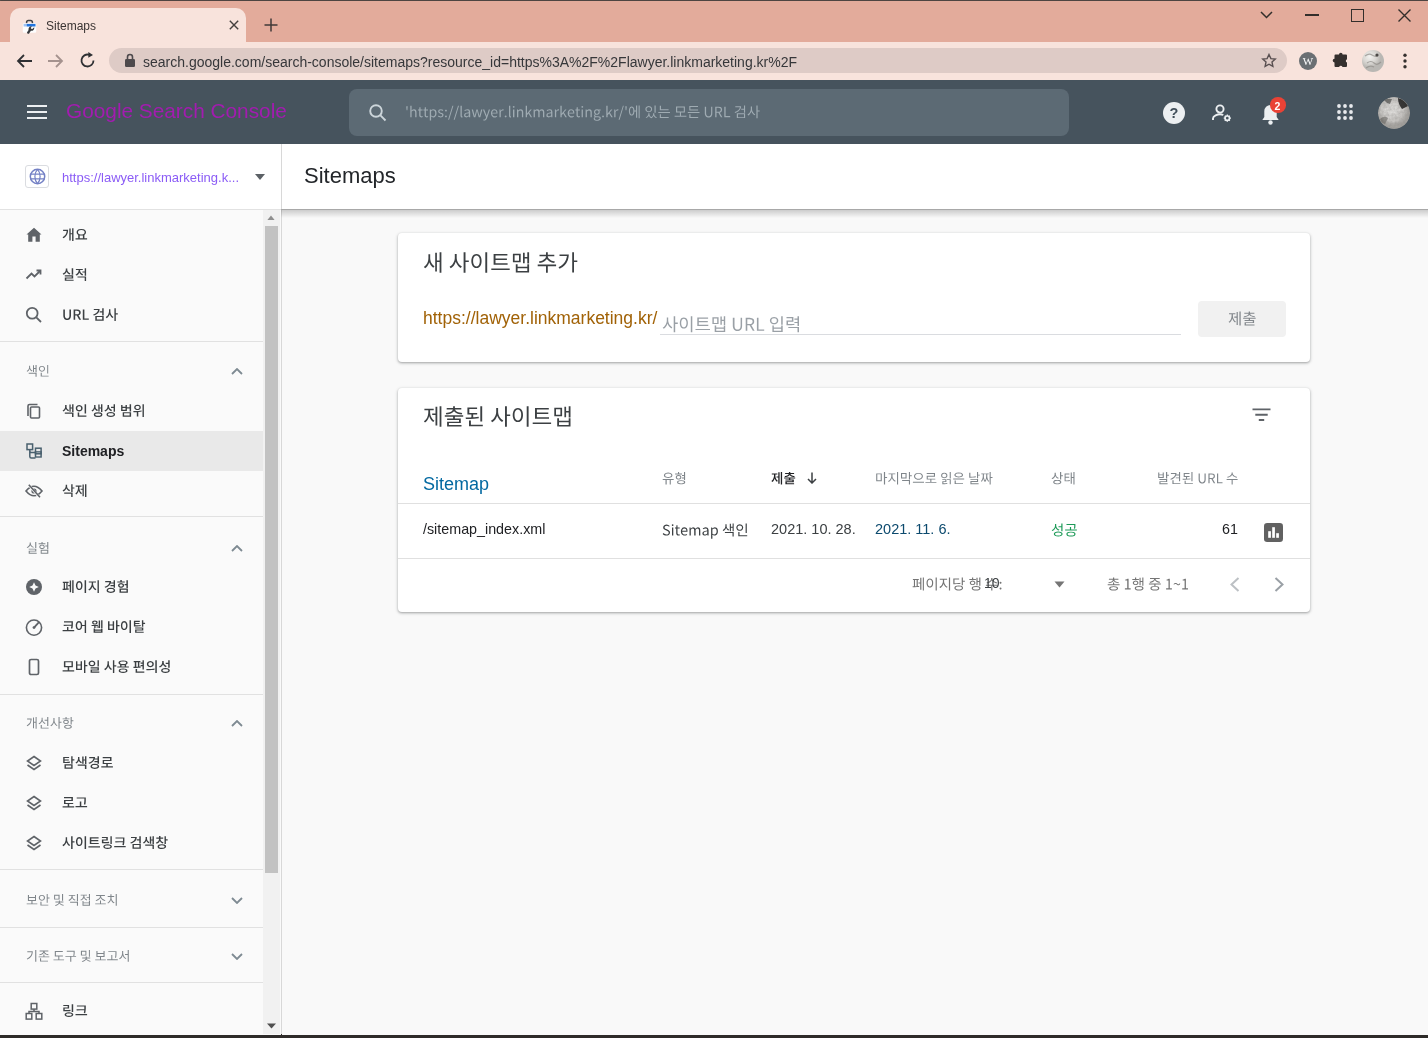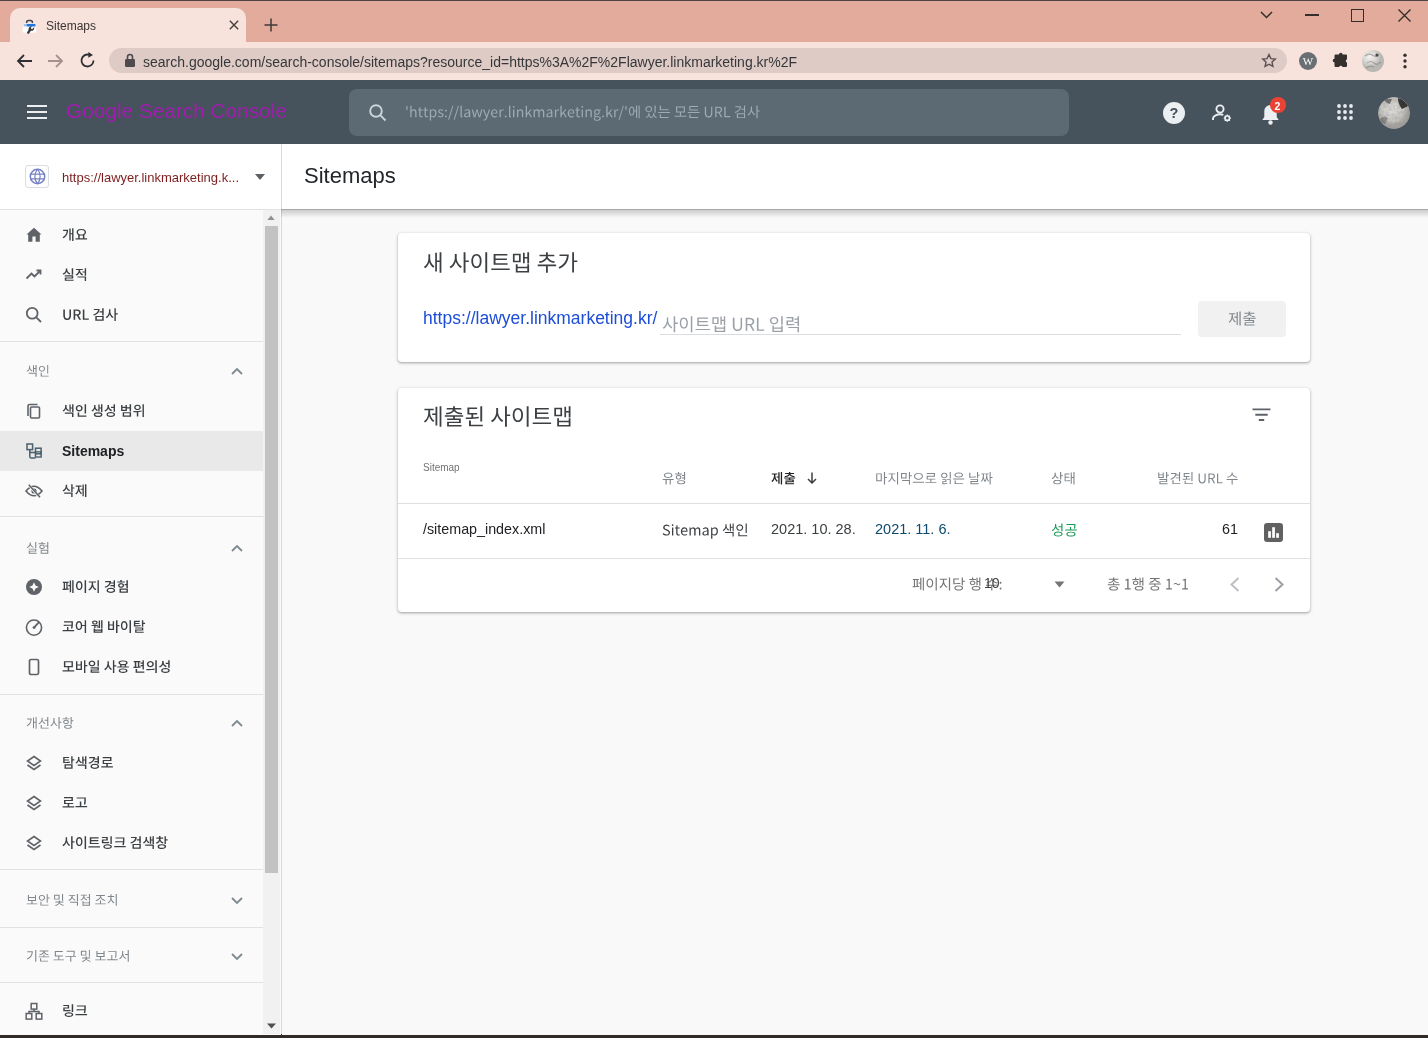--- a/index.html
+++ b/index.html
@@ -144,21 +144,21 @@
 <div class="abs" style="left:0;top:144px;width:1428px;height:65px;background:#fff"></div>
 <div class="abs" style="left:0;top:208.6px;width:281px;height:1px;background:#e2e2e2"></div>
 <div class="txt" style="left:304px;top:164.8px;font-size:22px;color:#23262a">Sitemaps</div>
 <div class="abs" style="left:0;top:209.6px;width:281px;height:825px;background:#fafafa"></div>
 <div class="abs" style="left:280.5px;top:144px;width:1.2px;height:890px;background:#d8d8d8"></div>
 <div class="abs" style="left:25px;top:165px;width:24px;height:23px;border:1px solid #dadce0;border-radius:3px;background:#fff"></div>
 <svg class="abs" style="left:28.5px;top:168px" width="17" height="17" viewBox="0 0 17 17">
 <circle cx="8.5" cy="8.5" r="7.2" fill="none" stroke="#7481c5" stroke-width="1.5"></circle>
 <path d="M8.5 1.3 C5 5 5 12 8.5 15.7 M8.5 1.3 C12 5 12 12 8.5 15.7 M1.5 6.2 H15.5 M1.5 10.8 H15.5" fill="none" stroke="#7481c5" stroke-width="1.2"></path>
   </svg>
-<div class="txt" style="left:62px;top:170.7px;font-size:13px;color:#7f1d1d">https://lawyer.linkmarketing.k...</div>
+<div class="txt" style="left:62px;top:170.7px;font-size:13px;color:#8b5cf6">https://lawyer.linkmarketing.k...</div>
 <svg class="abs" style="left:255px;top:173.5px" width="10" height="6.5">
     <path d="M0 0 H10 L5 6 Z" fill="#5c6166"></path>
   </svg>
 <div class="abs" style="left:0;top:431px;width:263px;height:40px;background:#e9e9e9"></div>
 <svg class="abs" style="left:24px;top:225px" width="20" height="20" viewBox="0 0 20 20">
     <path d="M10 2.8 L17.5 9.5 H15.8 V16.8 H11.6 V11.6 H8.4 V16.8 H4.2 V9.5 H2.5 Z" fill="#5f6368"></path>
   </svg>
 <svg style="position:absolute;left:62.0px;top:225.4px;overflow:visible" width="28" height="20">
     <path transform="translate(0,14.8)" d="M10.1 -11.6H11.5V1.1H10.1ZM8.3 -6.6H10.6V-5.5H8.3ZM4.7 -10.0H6.1Q6.1 -8.7 5.9 -7.5Q5.7 -6.4 5.1 -5.3Q4.6 -4.2 3.7 -3.3Q2.8 -2.3 1.4 -1.5L0.6 -2.6Q2.1 -3.5 3.0 -4.6Q3.9 -5.6 4.3 -6.9Q4.7 -8.2 4.7 -9.7ZM1.1 -10.0H5.2V-8.8H1.1ZM7.3 -11.3H8.7V0.6H7.3Z M16.2 -5.1H17.7V-1.4H16.2ZM20.9 -5.1H22.4V-1.4H20.9ZM13.5 -1.6H25.1V-0.4H13.5ZM19.3 -10.9Q20.7 -10.9 21.7 -10.5Q22.8 -10.1 23.4 -9.3Q24.0 -8.6 24.0 -7.6Q24.0 -6.5 23.4 -5.8Q22.8 -5.0 21.7 -4.6Q20.7 -4.2 19.3 -4.2Q17.9 -4.2 16.9 -4.6Q15.8 -5.0 15.2 -5.8Q14.6 -6.5 14.6 -7.6Q14.6 -8.6 15.2 -9.3Q15.8 -10.1 16.9 -10.5Q17.9 -10.9 19.3 -10.9ZM19.3 -9.8Q18.3 -9.8 17.6 -9.5Q16.9 -9.2 16.4 -8.7Q16.0 -8.2 16.0 -7.6Q16.0 -6.9 16.4 -6.4Q16.9 -5.9 17.6 -5.6Q18.3 -5.3 19.3 -5.3Q20.3 -5.3 21.0 -5.6Q21.7 -5.9 22.2 -6.4Q22.6 -6.9 22.6 -7.6Q22.6 -8.2 22.2 -8.7Q21.7 -9.2 21.0 -9.5Q20.3 -9.8 19.3 -9.8Z" fill="#3c4043"></path>
   </svg>
@@ -294,37 +294,37 @@
 <svg class="abs" style="left:266.5px;top:1023px" width="9" height="6">
     <path d="M0 0.5 L4.5 5.5 L9 0.5Z" fill="#4f4f4f"></path>
   </svg>
 <div class="abs" style="left:282px;top:209.6px;width:1146px;height:825px;background:#f9f9f9"></div>
 <div class="abs" style="left:281px;top:208.6px;width:1147px;height:1px;background:#a8a8a8"></div>
 <div class="abs" style="left:281px;top:209.6px;width:1147px;height:8px;background:linear-gradient(rgba(0,0,0,.18),rgba(0,0,0,0))"></div>
 <div class="abs" style="left:398px;top:233px;width:912px;height:129px;background:#fff;border-radius:4px;box-shadow:0 1px 2px rgba(60,64,67,.3),0 1px 3px 1px rgba(60,64,67,.15)"></div>
 <svg style="position:absolute;left:423.0px;top:246.8px;overflow:visible" width="157" height="31">
     <path transform="translate(0,23.9)" d="M5.4 -16.7H6.9V-12.8Q6.9 -11.2 6.5 -9.7Q6.2 -8.2 5.6 -6.8Q5.0 -5.5 4.1 -4.4Q3.2 -3.3 2.1 -2.7L0.9 -4.0Q2.0 -4.7 2.8 -5.6Q3.6 -6.5 4.2 -7.7Q4.8 -8.9 5.1 -10.2Q5.4 -11.5 5.4 -12.8ZM5.7 -16.7H7.2V-12.9Q7.2 -11.7 7.5 -10.4Q7.8 -9.2 8.3 -8.1Q8.9 -7.0 9.7 -6.1Q10.4 -5.2 11.5 -4.6L10.3 -3.2Q9.2 -3.8 8.4 -4.8Q7.5 -5.8 6.9 -7.2Q6.3 -8.5 6.0 -9.9Q5.7 -11.4 5.7 -12.9ZM16.6 -18.6H18.4V1.8H16.6ZM13.4 -10.4H17.3V-8.9H13.4ZM12.2 -18.2H13.9V0.7H12.2Z M31.8 -16.9H33.4V-13.2Q33.4 -11.5 33.0 -9.9Q32.5 -8.3 31.8 -6.9Q31.0 -5.4 30.0 -4.3Q28.9 -3.2 27.7 -2.6L26.6 -4.1Q27.7 -4.7 28.7 -5.6Q29.6 -6.6 30.3 -7.8Q31.0 -9.0 31.4 -10.4Q31.8 -11.8 31.8 -13.2ZM32.2 -16.9H33.7V-13.2Q33.7 -11.9 34.1 -10.5Q34.5 -9.2 35.2 -8.0Q35.9 -6.9 36.8 -5.9Q37.8 -5.0 38.9 -4.5L37.7 -3.0Q36.5 -3.6 35.5 -4.7Q34.5 -5.7 33.8 -7.1Q33.0 -8.4 32.6 -10.0Q32.2 -11.6 32.2 -13.2ZM40.6 -18.6H42.5V1.8H40.6ZM42.1 -10.4H45.8V-8.8H42.1Z M62.3 -18.6H64.2V1.8H62.3ZM53.5 -17.0Q55.0 -17.0 56.1 -16.2Q57.3 -15.3 58.0 -13.7Q58.6 -12.1 58.6 -9.9Q58.6 -7.8 58.0 -6.2Q57.3 -4.6 56.1 -3.7Q55.0 -2.8 53.5 -2.8Q52.0 -2.8 50.8 -3.7Q49.6 -4.6 49.0 -6.2Q48.3 -7.8 48.3 -9.9Q48.3 -12.1 49.0 -13.7Q49.6 -15.3 50.8 -16.2Q52.0 -17.0 53.5 -17.0ZM53.5 -15.4Q52.5 -15.4 51.7 -14.7Q51.0 -14.0 50.5 -12.8Q50.1 -11.6 50.1 -9.9Q50.1 -8.3 50.5 -7.1Q51.0 -5.8 51.7 -5.2Q52.5 -4.5 53.5 -4.5Q54.5 -4.5 55.2 -5.2Q56.0 -5.8 56.4 -7.1Q56.8 -8.3 56.8 -9.9Q56.8 -11.6 56.4 -12.8Q56.0 -14.0 55.2 -14.7Q54.5 -15.4 53.5 -15.4Z M70.6 -7.6H84.6V-6.1H70.6ZM68.3 -2.4H86.7V-0.9H68.3ZM70.6 -16.9H84.4V-15.3H72.5V-7.2H70.6ZM71.9 -12.3H83.9V-10.8H71.9Z M104.3 -18.6H106.1V-7.5H104.3ZM101.1 -13.9H105.0V-12.4H101.1ZM100.0 -18.2H101.7V-7.6H100.0ZM89.9 -17.2H97.7V-8.6H89.9ZM96.0 -15.7H91.6V-10.1H96.0ZM92.8 -6.6H94.6V-4.2H104.3V-6.6H106.1V1.5H92.8ZM94.6 -2.7V-0.0H104.3V-2.7Z M123.0 -5.7H124.8V1.8H123.0ZM114.7 -6.3H133.1V-4.7H114.7ZM123.0 -15.1H124.6V-14.6Q124.6 -13.5 124.2 -12.6Q123.8 -11.7 123.0 -10.9Q122.2 -10.1 121.2 -9.5Q120.2 -8.9 119.0 -8.4Q117.8 -8.0 116.5 -7.9L115.9 -9.3Q117.0 -9.5 118.0 -9.8Q119.0 -10.2 119.9 -10.7Q120.8 -11.2 121.5 -11.8Q122.2 -12.4 122.6 -13.1Q123.0 -13.8 123.0 -14.6ZM123.2 -15.1H124.8V-14.6Q124.8 -13.8 125.2 -13.1Q125.6 -12.4 126.3 -11.8Q126.9 -11.2 127.8 -10.7Q128.7 -10.2 129.8 -9.8Q130.8 -9.5 131.9 -9.3L131.2 -7.9Q130.0 -8.0 128.8 -8.4Q127.6 -8.9 126.6 -9.5Q125.6 -10.1 124.8 -10.9Q124.0 -11.7 123.6 -12.6Q123.2 -13.5 123.2 -14.6ZM116.5 -16.1H131.3V-14.6H116.5ZM123.0 -18.6H124.8V-15.6H123.0Z M149.2 -18.6H151.0V1.7H149.2ZM150.5 -10.3H154.3V-8.8H150.5ZM144.0 -16.4H145.8Q145.8 -13.5 144.9 -10.9Q143.9 -8.2 141.9 -6.0Q139.9 -3.8 136.6 -2.1L135.5 -3.6Q138.4 -5.0 140.2 -6.9Q142.1 -8.8 143.0 -11.1Q144.0 -13.4 144.0 -16.1ZM136.5 -16.4H144.9V-14.9H136.5Z" fill="#3c4043"></path>
   </svg>
-<div class="txt" style="left:423px;top:310.2px;font-size:17.5px;color:#1d4ed8">https://lawyer.linkmarketing.kr/</div>
+<div class="txt" style="left:423px;top:310.2px;font-size:17.5px;color:#a16207">https://lawyer.linkmarketing.kr/</div>
 <svg style="position:absolute;left:661.5px;top:311.5px;overflow:visible" width="141" height="25">
     <path transform="translate(0,18.8)" d="M4.8 -13.3H6.0V-10.4Q6.0 -9.1 5.7 -7.8Q5.3 -6.5 4.7 -5.4Q4.1 -4.3 3.3 -3.4Q2.5 -2.5 1.6 -2.0L0.7 -3.2Q1.5 -3.7 2.3 -4.4Q3.0 -5.2 3.6 -6.1Q4.2 -7.1 4.5 -8.2Q4.8 -9.3 4.8 -10.4ZM5.1 -13.3H6.2V-10.4Q6.2 -9.3 6.6 -8.3Q6.9 -7.2 7.4 -6.3Q8.0 -5.4 8.7 -4.7Q9.5 -3.9 10.3 -3.5L9.4 -2.4Q8.5 -2.8 7.7 -3.7Q6.9 -4.5 6.3 -5.6Q5.7 -6.6 5.4 -7.9Q5.1 -9.1 5.1 -10.4ZM11.7 -14.6H13.2V1.4H11.7ZM12.9 -8.2H15.8V-6.9H12.9Z M28.8 -14.6H30.3V1.4H28.8ZM21.8 -13.4Q23.0 -13.4 23.9 -12.7Q24.8 -12.0 25.4 -10.8Q25.9 -9.5 25.9 -7.8Q25.9 -6.1 25.4 -4.9Q24.8 -3.6 23.9 -2.9Q23.0 -2.2 21.8 -2.2Q20.6 -2.2 19.7 -2.9Q18.8 -3.6 18.3 -4.9Q17.8 -6.1 17.8 -7.8Q17.8 -9.5 18.3 -10.8Q18.8 -12.0 19.7 -12.7Q20.6 -13.4 21.8 -13.4ZM21.8 -12.1Q21.0 -12.1 20.4 -11.6Q19.8 -11.0 19.5 -10.1Q19.2 -9.1 19.2 -7.8Q19.2 -6.5 19.5 -5.6Q19.8 -4.6 20.4 -4.1Q21.0 -3.5 21.8 -3.5Q22.6 -3.5 23.2 -4.1Q23.8 -4.6 24.1 -5.6Q24.5 -6.5 24.5 -7.8Q24.5 -9.1 24.1 -10.1Q23.8 -11.0 23.2 -11.6Q22.6 -12.1 21.8 -12.1Z M35.3 -6.0H46.3V-4.8H35.3ZM33.5 -1.9H48.0V-0.7H33.5ZM35.3 -13.3H46.1V-12.1H36.8V-5.6H35.3ZM36.3 -9.7H45.8V-8.5H36.3Z M61.8 -14.6H63.2V-5.9H61.8ZM59.3 -11.0H62.3V-9.7H59.3ZM58.4 -14.3H59.8V-6.0H58.4ZM50.4 -13.5H56.6V-6.7H50.4ZM55.2 -12.4H51.8V-7.9H55.2ZM52.7 -5.2H54.2V-3.3H61.8V-5.2H63.2V1.2H52.7ZM54.2 -2.1V-0.0H61.8V-2.1Z M75.5 0.2Q74.5 0.2 73.6 -0.1Q72.8 -0.3 72.2 -1.0Q71.5 -1.6 71.2 -2.7Q70.8 -3.8 70.8 -5.3V-13.0H72.5V-5.3Q72.5 -3.8 72.9 -2.9Q73.3 -2.0 74.0 -1.6Q74.6 -1.2 75.5 -1.2Q76.4 -1.2 77.0 -1.6Q77.7 -2.0 78.2 -2.9Q78.6 -3.8 78.6 -5.3V-13.0H80.1V-5.3Q80.1 -3.8 79.8 -2.7Q79.5 -1.6 78.8 -1.0Q78.2 -0.3 77.3 -0.1Q76.5 0.2 75.5 0.2Z M83.7 0.0V-13.0H87.7Q89.0 -13.0 90.0 -12.6Q91.1 -12.3 91.7 -11.5Q92.2 -10.7 92.2 -9.3Q92.2 -8.1 91.7 -7.2Q91.1 -6.3 90.0 -5.9Q89.0 -5.5 87.7 -5.5H85.3V0.0ZM85.3 -6.8H87.5Q89.0 -6.8 89.8 -7.4Q90.6 -8.1 90.6 -9.3Q90.6 -10.6 89.8 -11.1Q89.0 -11.6 87.5 -11.6H85.3ZM90.8 0.0 87.4 -5.9 88.7 -6.8 92.6 0.0Z M94.9 0.0V-13.0H96.5V-1.4H102.2V0.0Z M119.2 -14.6H120.7V-6.0H119.2ZM110.4 -5.2H111.8V-3.3H119.2V-5.2H120.7V1.2H110.4ZM111.8 -2.1V-0.0H119.2V-2.1ZM112.1 -13.9Q113.3 -13.9 114.3 -13.4Q115.2 -12.9 115.7 -12.1Q116.3 -11.3 116.3 -10.2Q116.3 -9.1 115.7 -8.3Q115.2 -7.4 114.3 -7.0Q113.3 -6.5 112.1 -6.5Q110.9 -6.5 109.9 -7.0Q109.0 -7.4 108.5 -8.3Q107.9 -9.1 107.9 -10.2Q107.9 -11.3 108.5 -12.1Q109.0 -12.9 109.9 -13.4Q110.9 -13.9 112.1 -13.9ZM112.1 -12.6Q111.3 -12.6 110.7 -12.3Q110.1 -12.0 109.7 -11.5Q109.4 -10.9 109.4 -10.2Q109.4 -9.5 109.7 -8.9Q110.1 -8.4 110.7 -8.0Q111.3 -7.7 112.1 -7.7Q112.9 -7.7 113.5 -8.0Q114.1 -8.4 114.5 -8.9Q114.8 -9.5 114.8 -10.2Q114.8 -10.9 114.5 -11.5Q114.1 -12.0 113.5 -12.3Q112.9 -12.6 112.1 -12.6Z M124.5 -6.7H125.7Q127.2 -6.7 128.4 -6.7Q129.5 -6.7 130.4 -6.8Q131.3 -6.9 132.3 -7.1L132.4 -5.9Q131.7 -5.8 131.0 -5.7Q130.3 -5.6 129.5 -5.6Q128.7 -5.5 127.8 -5.5Q126.9 -5.5 125.7 -5.5H124.5ZM124.5 -13.7H131.4V-9.1H126.0V-6.0H124.5V-10.3H129.9V-12.5H124.5ZM135.5 -14.6H137.0V-4.8H135.5ZM132.4 -12.2H135.9V-11.1H132.4ZM132.4 -8.9H135.9V-7.7H132.4ZM126.3 -3.9H137.0V1.4H135.5V-2.7H126.3Z" fill="#9aa0a6"></path>
   </svg>
 <div class="abs" style="left:660px;top:333.7px;width:521px;height:1px;background:#dadce0"></div>
 <div class="abs" style="left:1198px;top:301px;width:88px;height:36px;border-radius:4px;background:#f1f1f1"></div>
 <svg style="position:absolute;left:1227.5px;top:308.4px;overflow:visible" width="31" height="22">
     <path transform="translate(0,16.4)" d="M11.4 -12.8H12.7V1.2H11.4ZM6.3 -7.8H9.0V-6.7H6.3ZM8.6 -12.5H9.8V0.5H8.6ZM3.6 -10.6H4.6V-8.9Q4.6 -7.7 4.4 -6.6Q4.2 -5.5 3.8 -4.6Q3.4 -3.6 2.8 -2.8Q2.2 -2.1 1.4 -1.6L0.6 -2.6Q1.6 -3.1 2.3 -4.1Q2.9 -5.1 3.3 -6.4Q3.6 -7.6 3.6 -8.9ZM3.9 -10.6H4.9V-8.9Q4.9 -7.6 5.2 -6.5Q5.6 -5.3 6.2 -4.4Q6.9 -3.4 7.9 -2.9L7.1 -1.9Q6.1 -2.6 5.4 -3.6Q4.7 -4.7 4.3 -6.0Q3.9 -7.4 3.9 -8.9ZM1.0 -11.2H7.4V-10.1H1.0Z M20.7 -5.8H22.0V-3.7H20.7ZM15.1 -6.6H27.7V-5.6H15.1ZM20.7 -12.9H22.0V-11.2H20.7ZM20.7 -11.1H21.8V-10.9Q21.8 -10.0 21.3 -9.4Q20.9 -8.8 20.1 -8.3Q19.3 -7.9 18.3 -7.6Q17.3 -7.3 16.1 -7.2L15.7 -8.2Q16.7 -8.3 17.6 -8.5Q18.5 -8.7 19.2 -9.0Q19.9 -9.4 20.3 -9.8Q20.7 -10.3 20.7 -10.9ZM20.9 -11.1H22.1V-10.9Q22.1 -10.3 22.4 -9.8Q22.8 -9.4 23.5 -9.0Q24.2 -8.7 25.1 -8.5Q26.0 -8.3 27.0 -8.2L26.6 -7.2Q25.5 -7.3 24.4 -7.6Q23.4 -7.9 22.6 -8.3Q21.8 -8.8 21.4 -9.4Q20.9 -10.0 20.9 -10.9ZM16.3 -11.6H26.4V-10.6H16.3ZM16.6 -4.3H26.1V-1.3H17.9V0.4H16.6V-2.2H24.8V-3.4H16.6ZM16.6 0.1H26.5V1.1H16.6Z" fill="#82878c"></path>
   </svg>
 <div class="abs" style="left:398px;top:388px;width:912px;height:224px;background:#fff;border-radius:4px;box-shadow:0 1px 2px rgba(60,64,67,.3),0 1px 3px 1px rgba(60,64,67,.15)"></div>
 <svg style="position:absolute;left:423.0px;top:400.8px;overflow:visible" width="152" height="31">
     <path transform="translate(0,23.9)" d="M16.6 -18.6H18.4V1.8H16.6ZM9.2 -11.3H13.1V-9.8H9.2ZM12.5 -18.1H14.3V0.7H12.5ZM5.3 -15.4H6.7V-12.8Q6.7 -11.2 6.4 -9.6Q6.1 -8.0 5.5 -6.6Q4.9 -5.2 4.0 -4.1Q3.1 -3.0 2.0 -2.3L0.9 -3.7Q2.3 -4.6 3.3 -6.0Q4.3 -7.4 4.8 -9.2Q5.3 -11.0 5.3 -12.8ZM5.7 -15.4H7.1V-12.8Q7.1 -11.1 7.6 -9.4Q8.1 -7.7 9.1 -6.4Q10.0 -5.0 11.4 -4.2L10.3 -2.8Q8.8 -3.7 7.8 -5.3Q6.8 -6.8 6.2 -8.8Q5.7 -10.7 5.7 -12.8ZM1.4 -16.2H10.7V-14.7H1.4Z M30.1 -8.5H31.9V-5.4H30.1ZM21.8 -9.6H40.2V-8.1H21.8ZM30.1 -18.7H31.9V-16.3H30.1ZM30.0 -16.1H31.6V-15.8Q31.6 -14.6 31.0 -13.6Q30.3 -12.7 29.2 -12.1Q28.0 -11.4 26.5 -11.0Q25.0 -10.6 23.4 -10.5L22.8 -11.9Q24.3 -12.0 25.6 -12.3Q26.9 -12.6 27.9 -13.1Q28.9 -13.6 29.4 -14.3Q30.0 -14.9 30.0 -15.8ZM30.4 -16.1H32.0V-15.8Q32.0 -14.9 32.6 -14.3Q33.1 -13.6 34.1 -13.1Q35.1 -12.6 36.4 -12.3Q37.7 -12.0 39.2 -11.9L38.7 -10.5Q37.0 -10.6 35.5 -11.0Q34.0 -11.4 32.8 -12.1Q31.7 -12.7 31.1 -13.6Q30.4 -14.6 30.4 -15.8ZM23.7 -16.8H38.3V-15.4H23.7ZM24.1 -6.3H37.8V-1.8H25.9V0.6H24.1V-3.1H36.0V-4.9H24.1ZM24.1 0.1H38.5V1.5H24.1Z M44.4 -11.9H54.2V-10.4H44.4ZM48.4 -11.0H50.2V-7.0H48.4ZM44.4 -17.3H54.1V-15.8H46.3V-11.3H44.4ZM57.3 -18.6H59.2V-3.4H57.3ZM46.0 -0.2H59.8V1.3H46.0ZM46.0 -4.4H47.9V0.4H46.0ZM42.9 -5.9 42.6 -7.5Q44.6 -7.5 46.8 -7.5Q49.0 -7.6 51.3 -7.7Q53.6 -7.8 55.7 -8.1L55.8 -6.7Q53.6 -6.4 51.4 -6.2Q49.1 -6.1 46.9 -6.0Q44.8 -5.9 42.9 -5.9Z M73.2 -16.9H74.8V-13.2Q74.8 -11.5 74.4 -9.9Q73.9 -8.3 73.2 -6.9Q72.4 -5.4 71.4 -4.3Q70.3 -3.2 69.1 -2.6L68.0 -4.1Q69.1 -4.7 70.1 -5.6Q71.0 -6.6 71.7 -7.8Q72.5 -9.0 72.8 -10.4Q73.2 -11.8 73.2 -13.2ZM73.6 -16.9H75.1V-13.2Q75.1 -11.9 75.5 -10.5Q75.9 -9.2 76.6 -8.0Q77.3 -6.9 78.2 -5.9Q79.2 -5.0 80.3 -4.5L79.1 -3.0Q77.9 -3.6 76.9 -4.7Q75.9 -5.7 75.2 -7.1Q74.4 -8.4 74.0 -10.0Q73.6 -11.6 73.6 -13.2ZM82.0 -18.6H83.9V1.8H82.0ZM83.5 -10.4H87.2V-8.8H83.5Z M103.7 -18.6H105.6V1.8H103.7ZM94.9 -17.0Q96.4 -17.0 97.5 -16.2Q98.7 -15.3 99.4 -13.7Q100.0 -12.1 100.0 -9.9Q100.0 -7.8 99.4 -6.2Q98.7 -4.6 97.5 -3.7Q96.4 -2.8 94.9 -2.8Q93.4 -2.8 92.2 -3.7Q91.0 -4.6 90.4 -6.2Q89.7 -7.8 89.7 -9.9Q89.7 -12.1 90.4 -13.7Q91.0 -15.3 92.2 -16.2Q93.4 -17.0 94.9 -17.0ZM94.9 -15.4Q93.9 -15.4 93.1 -14.7Q92.4 -14.0 91.9 -12.8Q91.5 -11.6 91.5 -9.9Q91.5 -8.3 91.9 -7.1Q92.4 -5.8 93.1 -5.2Q93.9 -4.5 94.9 -4.5Q95.9 -4.5 96.6 -5.2Q97.4 -5.8 97.8 -7.1Q98.2 -8.3 98.2 -9.9Q98.2 -11.6 97.8 -12.8Q97.4 -14.0 96.6 -14.7Q95.9 -15.4 94.9 -15.4Z M112.0 -7.6H126.0V-6.1H112.0ZM109.7 -2.4H128.1V-0.9H109.7ZM112.0 -16.9H125.8V-15.3H113.9V-7.2H112.0ZM113.3 -12.3H125.3V-10.8H113.3Z M145.7 -18.6H147.5V-7.5H145.7ZM142.5 -13.9H146.4V-12.4H142.5ZM141.4 -18.2H143.1V-7.6H141.4ZM131.3 -17.2H139.1V-8.6H131.3ZM137.4 -15.7H133.0V-10.1H137.4ZM134.2 -6.6H136.0V-4.2H145.7V-6.6H147.5V1.5H134.2ZM136.0 -2.7V-0.0H145.7V-2.7Z" fill="#3c4043"></path>
   </svg>
 <svg class="abs" style="left:1252px;top:407.5px" width="19" height="14">
 <path d="M0.5 1.4 H18.5 M3.3 6.7 H15.7 M6.8 12 H12.2" stroke="#5f6368" stroke-width="1.9"></path>
   </svg>
-<div class="txt" style="left:423px;top:463px;font-size:10px;color:#737373">Sitemap</div>
+<div class="txt" style="left:423px;top:475px;font-size:18px;color:#0369a1">Sitemap</div>
 <svg style="position:absolute;left:662.0px;top:468.8px;overflow:visible" width="27" height="19">
     <path transform="translate(0,14.3)" d="M3.5 -3.6H4.7V1.1H3.5ZM7.7 -3.6H8.8V1.1H7.7ZM0.7 -4.2H11.7V-3.3H0.7ZM6.2 -10.7Q7.5 -10.7 8.4 -10.3Q9.4 -10.0 9.9 -9.4Q10.4 -8.8 10.4 -8.0Q10.4 -7.2 9.9 -6.6Q9.4 -6.0 8.4 -5.7Q7.5 -5.4 6.2 -5.4Q4.9 -5.4 3.9 -5.7Q3.0 -6.0 2.4 -6.6Q1.9 -7.2 1.9 -8.0Q1.9 -8.8 2.4 -9.4Q3.0 -10.0 3.9 -10.3Q4.9 -10.7 6.2 -10.7ZM6.2 -9.8Q5.3 -9.8 4.5 -9.6Q3.8 -9.3 3.4 -8.9Q3.1 -8.5 3.1 -8.0Q3.1 -7.5 3.4 -7.1Q3.8 -6.7 4.5 -6.5Q5.3 -6.3 6.2 -6.3Q7.1 -6.3 7.8 -6.5Q8.5 -6.7 8.9 -7.1Q9.3 -7.5 9.3 -8.0Q9.3 -8.5 8.9 -8.9Q8.5 -9.3 7.8 -9.6Q7.1 -9.8 6.2 -9.8Z M20.0 -8.2H22.5V-7.3H20.0ZM19.9 -5.9H22.4V-4.9H19.9ZM13.1 -9.8H20.0V-8.9H13.1ZM16.6 -8.3Q17.4 -8.3 18.0 -8.0Q18.6 -7.7 19.0 -7.2Q19.3 -6.7 19.3 -6.0Q19.3 -5.3 19.0 -4.8Q18.6 -4.3 18.0 -4.0Q17.4 -3.8 16.6 -3.8Q15.8 -3.8 15.1 -4.0Q14.5 -4.3 14.2 -4.8Q13.8 -5.3 13.8 -6.0Q13.8 -6.7 14.2 -7.2Q14.5 -7.7 15.1 -8.0Q15.8 -8.3 16.6 -8.3ZM16.6 -7.4Q15.8 -7.4 15.3 -7.0Q14.9 -6.7 14.9 -6.0Q14.9 -5.4 15.3 -5.0Q15.8 -4.6 16.6 -4.6Q17.3 -4.6 17.8 -5.0Q18.3 -5.4 18.3 -6.0Q18.3 -6.7 17.8 -7.0Q17.3 -7.4 16.6 -7.4ZM16.0 -11.3H17.1V-9.2H16.0ZM22.0 -11.2H23.1V-3.3H22.0ZM19.1 -3.1Q20.4 -3.1 21.3 -2.9Q22.2 -2.7 22.7 -2.2Q23.2 -1.7 23.2 -1.1Q23.2 -0.4 22.7 0.1Q22.2 0.5 21.3 0.8Q20.4 1.0 19.1 1.0Q17.9 1.0 17.0 0.8Q16.1 0.5 15.6 0.1Q15.1 -0.4 15.1 -1.1Q15.1 -1.7 15.6 -2.2Q16.1 -2.7 17.0 -2.9Q17.9 -3.1 19.1 -3.1ZM19.1 -2.3Q17.8 -2.3 17.0 -2.0Q16.2 -1.6 16.2 -1.1Q16.2 -0.5 17.0 -0.2Q17.8 0.2 19.1 0.2Q20.5 0.2 21.3 -0.2Q22.0 -0.5 22.0 -1.1Q22.0 -1.6 21.3 -2.0Q20.5 -2.3 19.1 -2.3Z" fill="#80868b"></path>
   </svg>
 <svg style="position:absolute;left:771.0px;top:468.8px;overflow:visible" width="27" height="19">
     <path transform="translate(0,14.3)" d="M9.8 -11.2H11.1V1.1H9.8ZM5.5 -6.9H7.7V-5.7H5.5ZM7.3 -11.0H8.6V0.5H7.3ZM3.0 -9.3H4.1V-7.8Q4.1 -6.8 3.9 -5.8Q3.7 -4.8 3.4 -4.0Q3.0 -3.1 2.5 -2.4Q2.0 -1.7 1.3 -1.3L0.4 -2.3Q1.3 -2.9 1.9 -3.7Q2.4 -4.6 2.7 -5.7Q3.0 -6.7 3.0 -7.8ZM3.3 -9.3H4.4V-7.8Q4.4 -6.8 4.6 -5.8Q4.9 -4.8 5.5 -3.9Q6.0 -3.1 6.9 -2.6L6.0 -1.6Q5.1 -2.1 4.5 -3.1Q3.9 -4.1 3.6 -5.3Q3.3 -6.5 3.3 -7.8ZM0.8 -9.9H6.4V-8.7H0.8Z M17.9 -5.0H19.3V-3.2H17.9ZM13.1 -5.8H24.2V-4.8H13.1ZM17.9 -11.3H19.3V-9.8H17.9ZM17.8 -9.7H19.1V-9.5Q19.1 -8.8 18.7 -8.2Q18.3 -7.7 17.7 -7.3Q17.0 -6.9 16.0 -6.6Q15.1 -6.4 14.0 -6.3L13.6 -7.4Q14.6 -7.4 15.4 -7.6Q16.1 -7.8 16.7 -8.0Q17.3 -8.3 17.5 -8.7Q17.8 -9.0 17.8 -9.5ZM18.1 -9.7H19.4V-9.5Q19.4 -9.0 19.7 -8.7Q20.0 -8.3 20.5 -8.0Q21.1 -7.8 21.8 -7.6Q22.6 -7.4 23.7 -7.4L23.2 -6.3Q22.1 -6.4 21.2 -6.6Q20.2 -6.9 19.6 -7.3Q18.9 -7.7 18.5 -8.2Q18.1 -8.8 18.1 -9.5ZM14.1 -10.2H23.1V-9.2H14.1ZM14.4 -3.8H22.8V-1.0H15.8V0.4H14.4V-2.0H21.4V-2.8H14.4ZM14.4 -0.1H23.1V1.0H14.4Z" fill="#202124"></path>
   </svg>
 <svg class="abs" style="left:806px;top:472px" width="12" height="12">
     <path d="M6 0.5 V10.5 M2 7 L6 11 L10 7" fill="none" stroke="#3c4043" stroke-width="1.5"></path>
   </svg>
 <svg style="position:absolute;left:875.0px;top:468.8px;overflow:visible" width="120" height="19">

